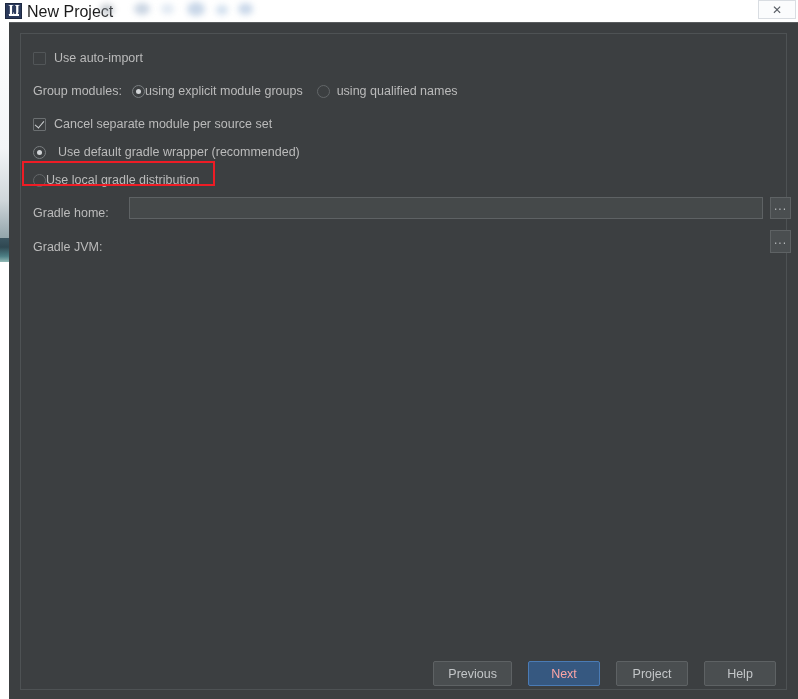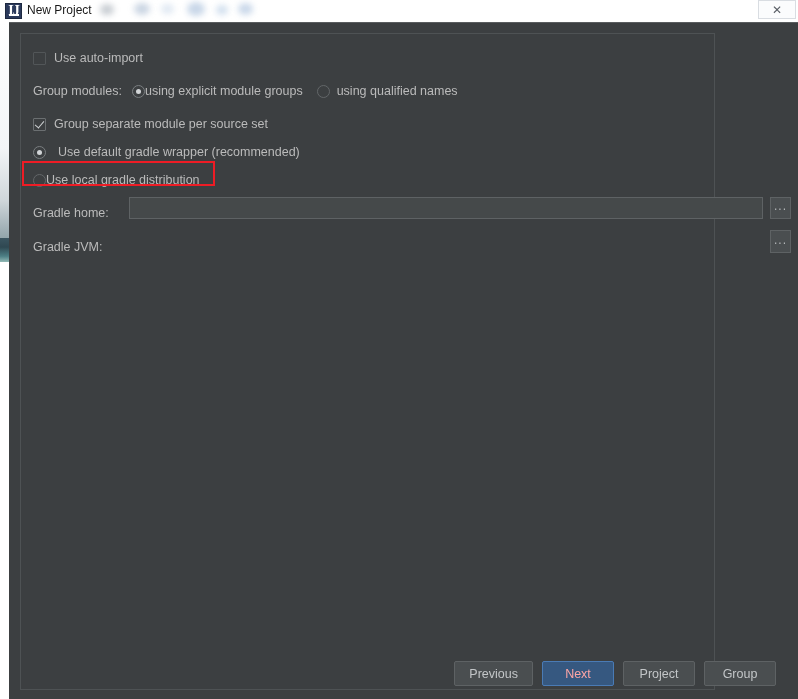--- a/index.html
+++ b/index.html
@@ -52,21 +52,21 @@
   }
   #title-icon .ijbar {
     position: absolute;
     left: 3px; bottom: 2px;
     width: 10px; height: 2px;
     background: #ffffff;
   }
   #title-text {
     position: absolute;
     left: 27px; top: 3px;
-    font-size: 12px;
+    font-size: 16px;
     color: #1a1a1a;
     font-family: "Liberation Sans", sans-serif;
     white-space: nowrap;
   }
   
   .smudge {
     position: absolute;
     border-radius: 50%;
     filter: blur(3px);
     opacity: 0.55;
@@ -114,21 +114,21 @@
   #panel {
     position: absolute;
     left: 9px; top: 22px;
     width: 789px; height: 677px;
     background: #3c3f41;
     border-top: 1px solid #5a5d5f;
   }
   #panel-inner {
     position: absolute;
     left: 11px; top: 10px;
-    width: 695px; height: 657px;
+    width: 767px; height: 657px;
     background: #3c3f41;
     border: 1px solid #4e5254;
     box-sizing: border-box;
   }
 
   
   .lbl {
     color: #bbbbbb;
     font-size: 12.5px;
     font-family: "Liberation Sans", sans-serif;
@@ -294,21 +294,21 @@
   .dlg-btn.default {
     background: #365880;
     border-color: #4a7bb5;
     color: #fca5a5;
   }
   #buttonbar {
     position: absolute;
     right: 22px;
     bottom: 14px;
     display: flex;
-    gap: 9px;
+    gap: 16px;
   }
 </style>
 </head>
 <body>
 
 <div id="window">
 
   <div id="titlebar">
     <div id="title-icon">
       <span class="ij">IJ</span>
@@ -343,21 +343,21 @@
       <div class="row" style="left:12px; top:51px;">
         <span class="lbl">Group modules:</span>
         <div class="radio selected" style="margin-left:10px;"></div>
         <span class="lbl" style="margin-left:0;">using explicit module groups</span>
         <div class="radio dim" style="margin-left:14px;"></div>
         <span class="lbl" style="margin-left:7px;">using qualified names</span>
       </div>
 
       <div class="row" style="left:12px; top:84px;">
         <div class="checkbox checked"></div>
-        <span class="lbl" style="margin-left:8px;">Group separate module per source set</span>
+        <span class="lbl" style="margin-left:8px;">Cancel separate module per source set</span>
       </div>
 
       <div class="row" style="left:12px; top:112px;">
         <div class="radio selected"></div>
         <span class="lbl" style="margin-left:12px;">Use default gradle wrapper (recommended)</span>
       </div>
 
       <div class="row" style="left:12px; top:140px;">
         <div class="radio dim"></div>
         <span class="lbl" style="">Use local gradle distribution</span>
@@ -386,20 +386,20 @@
       <div class="dlg-btn">
         <span>Previous</span>
       </div>
       <div class="dlg-btn default">
         <span>Next</span>
       </div>
       <div class="dlg-btn">
         <span>Project</span>
       </div>
       <div class="dlg-btn">
-        <span>Group</span>
+        <span>Help</span>
       </div>
     </div>
   </div>
 
   <div id="highlight-rect" style="left: 22px; top: 161px; width: 193px; height: 25px; border-color: rgb(238, 28, 37);"></div>
 
 </div>
 
 </body></html>

